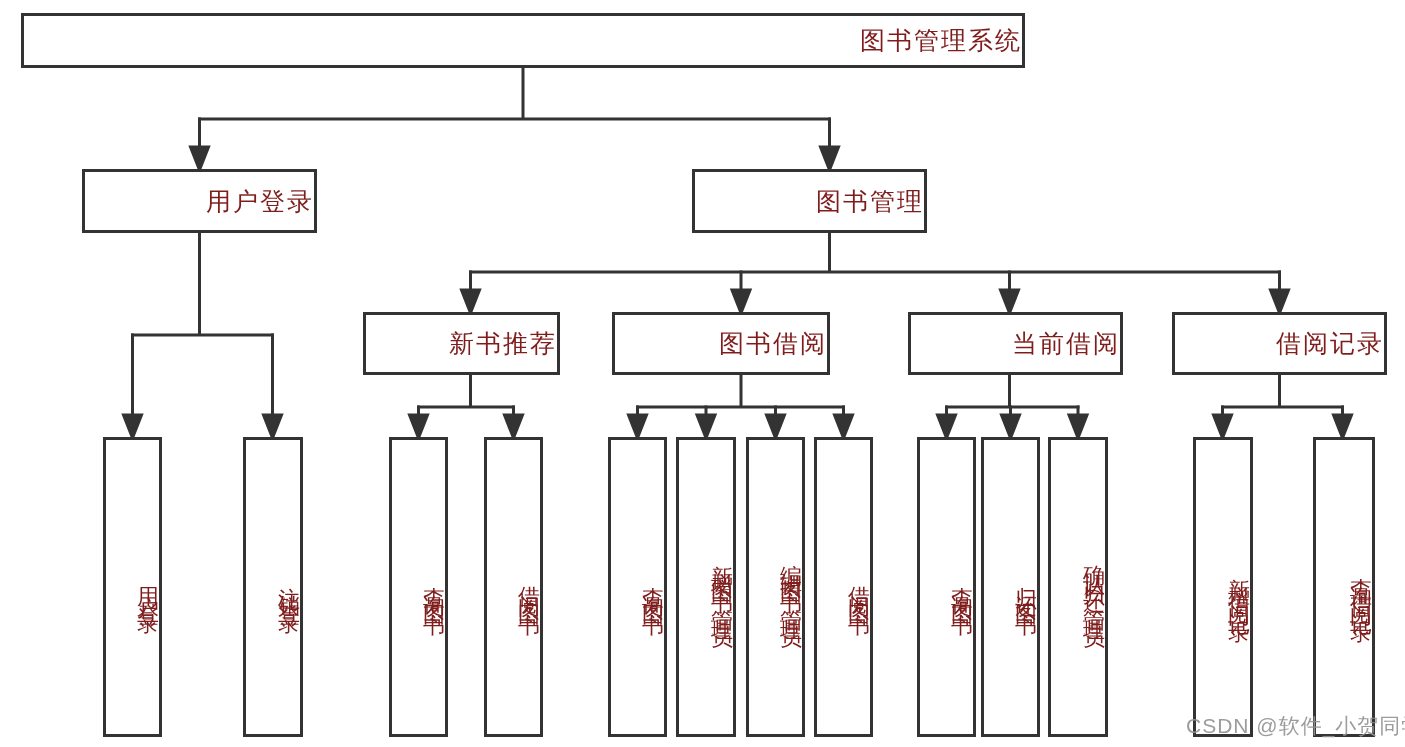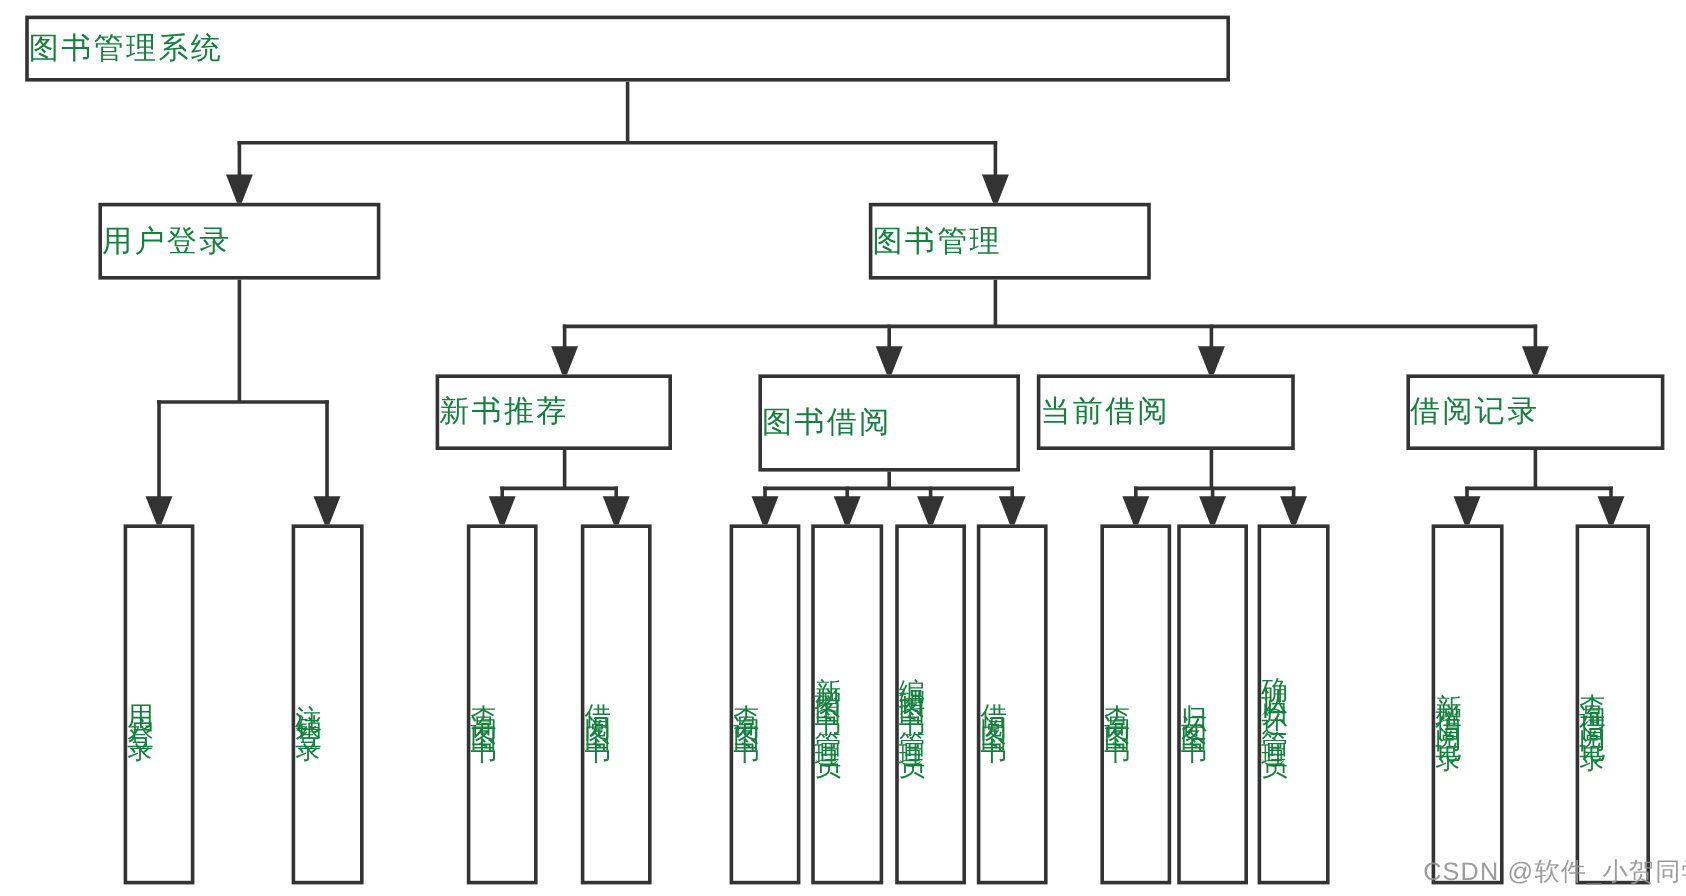--- a/index.html
+++ b/index.html
@@ -9,22 +9,22 @@
     background:#ffffff;
     font-family:"Liberation Sans","DejaVu Sans",sans-serif;
     overflow:hidden;
   }
   .wires{position:absolute;left:0;top:0;width:1405px;height:747px;}
   .box{
     position:absolute;
     box-sizing:border-box;
     border:3px solid #333333;
     background:#ffffff;
-    display:flex;align-items:center;justify-content:flex-start;
-    color:#15803d;
+    display:flex;align-items:center;justify-content:flex-end;
+    color:#7f1d1d;
   }
   .hbox span{
     font-size:25px;
     letter-spacing:2px;
     white-space:nowrap;
     line-height:1;
   }
   .leaf span{
     writing-mode:vertical-rl;
     text-orientation:mixed;
@@ -125,31 +125,31 @@
     </g>
   </svg>
 
   <div class="box hbox" style="left:21px;top:13px;width:1004px;height:55px">
     <span>图书管理系统</span>
   </div>
 
   <div class="box hbox" style="left:82px;top:169px;width:235px;height:64px">
     <span>用户登录</span>
   </div>
-  <div class="box hbox" style="left:724px;top:169px;width:235px;height:64px">
+  <div class="box hbox" style="left:692px;top:169px;width:235px;height:64px">
     <span>图书管理</span>
   </div>
 
   <div class="box hbox" style="left:363px;top:312px;width:197px;height:63px">
     <span>新书推荐</span>
   </div>
-  <div class="box hbox" style="left:632px;top:312px;width:218px;height:81px">
+  <div class="box hbox" style="left:612px;top:312px;width:218px;height:63px">
     <span>图书借阅</span>
   </div>
-  <div class="box hbox" style="left:864px;top:312px;width:215px;height:63px">
+  <div class="box hbox" style="left:908px;top:312px;width:215px;height:63px">
     <span>当前借阅</span>
   </div>
   <div class="box hbox" style="left:1172px;top:312px;width:215px;height:63px">
     <span>借阅记录</span>
   </div>
 
   <div class="box leaf" style="left:103px;top:437px;width:59px;height:300px">
     <span>用户登录</span>
   </div>
   <div class="box leaf" style="left:243px;top:437px;width:60px;height:300px">

